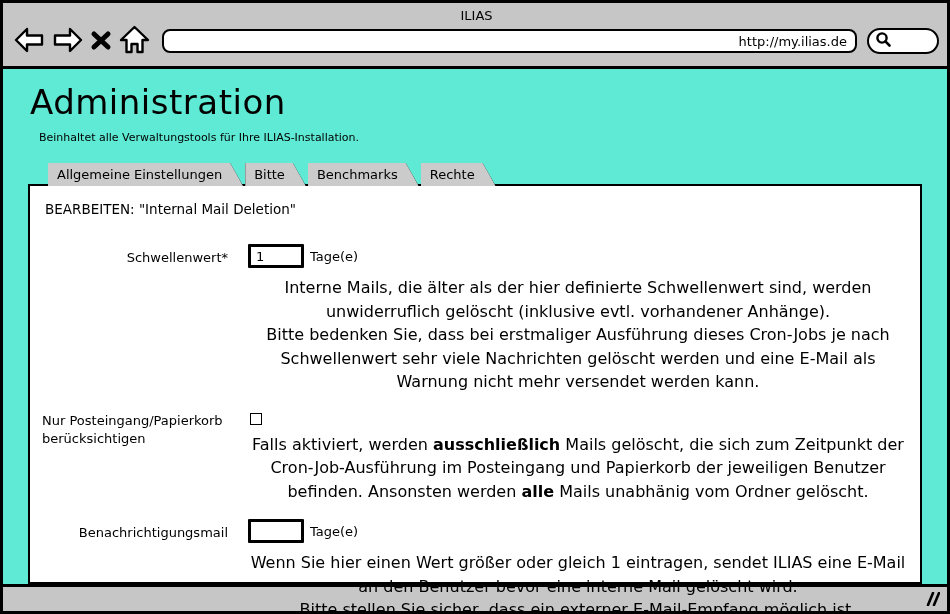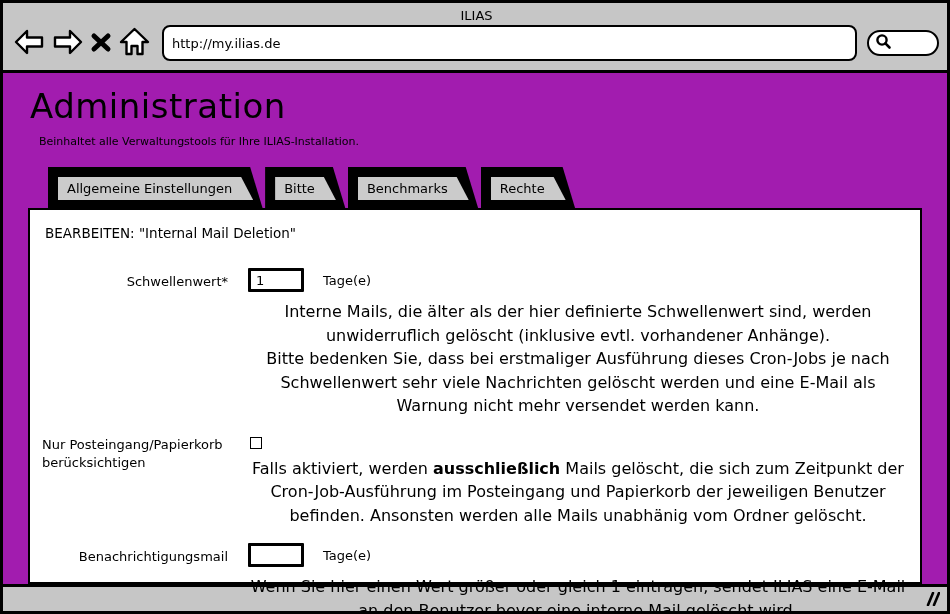--- a/index.html
+++ b/index.html
@@ -2,41 +2,41 @@
 <html><head>
 <meta charset="utf-8">
 <style>
   * { box-sizing: border-box; }
   html, body { margin: 0; padding: 0; background: #fff; }
   body { font-family: "DejaVu Sans", sans-serif; color: #000; }
 
   .window {
     width: 950px; height: 614px;
     border: 3px solid #000;
-    background: #a21caf;
+    background: #5eead4;
     display: flex; flex-direction: column;
     overflow: hidden;
   }
 
   
   .chrome {
     background: #c6c6c6;
     border-bottom: 3px solid #000;
     padding: 2px 8px 9px 11px;
     flex: 0 0 auto;
   }
   .title-row { text-align: center; font-size: 13px; padding: 3px 0 2px; }
   .toolbar { display: flex; align-items: center; }
   .nav-icons { display: flex; align-items: center; gap: 7px; flex: 0 0 auto; }
   .icon-btn { background: none; border: none; padding: 0; margin: 0; cursor: pointer; display: flex; align-items: center; }
   .url-input {
-    flex: 1 1 auto; height: 36px;
+    flex: 1 1 auto; height: 24px;
     border: 2.5px solid #000; border-radius: 8px;
     background: #fff; font-family: inherit; font-size: 13px;
-    padding: 0 8px; margin: 0 10px 0 12px; outline: none;
+    padding: 0 8px; margin: 0 10px 0 12px; outline: none; text-align: right;
   }
   .search-pill {
     flex: 0 0 auto; width: 72px; height: 26px;
     border: 2.5px solid #000; border-radius: 14px;
     background: #fff; display: flex; align-items: center;
     padding-left: 5px; cursor: text;
   }
 
   
   .page-title { font-size: 34px; font-weight: normal; margin: 13px 0 0 27px; letter-spacing: .5px; }
@@ -44,21 +44,21 @@
 
   
   .tabs {
     display: flex; align-items: flex-end;
     margin: 19px 0 0 45px;
     position: relative; z-index: 2;
   }
   .tab {
     background: #000;
     clip-path: polygon(0 0, calc(100% - 13px) 0, 100% 100%, 0 100%);
-    padding: 10px; margin-right: 2px; cursor: pointer;
+    padding: 0; margin-right: 2px; cursor: pointer;
   }
   .tab-fill {
     clip-path: polygon(0 0, calc(100% - 12px) 0, 100% 100%, 0 100%);
     background: #cbcbcb;
     font-size: 13px; white-space: nowrap;
     padding: 4px 21px 4px 9px;
   }
   .tab.active { padding-bottom: 0; position: relative; z-index: 3; }
   .tab.active .tab-fill { background: #fff; padding-bottom: 6px; }
 
@@ -76,21 +76,21 @@
   .form-row { display: grid; grid-template-columns: 186px 1fr; column-gap: 20px; margin-bottom: 16px; }
   .flabel { font-size: 13px; text-align: right; padding-top: 5px; line-height: 1.4; }
   .form-row.left-label .flabel { text-align: left; padding-top: 2px; }
   .control-line { display: flex; align-items: center; }
   .text-input {
     width: 56px; height: 24px;
     border: 3px solid #000; border-radius: 1px;
     font-family: inherit; font-size: 13px; padding: 0 5px;
     outline: none;
   }
-  .unit { font-size: 13px; margin-left: 19px; }
+  .unit { font-size: 13px; margin-left: 6px; }
   .help { font-size: 16px; line-height: 1.47; margin-top: 8px; white-space: pre-line; max-width: 660px; text-align: center; }
   .checkbox {
     width: 12px; height: 12px;
     border: 1.6px solid #000; background: #fff;
     margin: 3px 0 1px 2px; cursor: pointer;
   }
 
   
   .footer {
     margin-top: auto; flex: 0 0 auto;
@@ -182,21 +182,21 @@
         </div>
         <div class="help">Interne Mails, die älter als der hier definierte Schwellenwert sind, werden unwiderruflich gelöscht (inklusive evtl. vorhandener Anhänge).
 Bitte bedenken Sie, dass bei erstmaliger Ausführung dieses Cron-Jobs je nach Schwellenwert sehr viele Nachrichten gelöscht werden und eine E-Mail als Warnung nicht mehr versendet werden kann.</div>
       </div>
     </div>
 
     <div class="form-row left-label">
       <div class="flabel">Nur Posteingang/Papierkorb berücksichtigen</div>
       <div>
         <div class="checkbox"></div>
-        <div class="help"><span>Falls aktiviert, werden </span><span style="font-weight: bold;">ausschließlich</span><span> Mails gelöscht, die sich zum Zeitpunkt der Cron-Job-Ausführung im Posteingang und Papierkorb der jeweiligen Benutzer befinden. Ansonsten werden </span><span style="font-weight: normal;">alle</span><span> Mails unabhänig vom Ordner gelöscht.</span></div>
+        <div class="help"><span>Falls aktiviert, werden </span><span style="font-weight: bold;">ausschließlich</span><span> Mails gelöscht, die sich zum Zeitpunkt der Cron-Job-Ausführung im Posteingang und Papierkorb der jeweiligen Benutzer befinden. Ansonsten werden </span><span style="font-weight: bold;">alle</span><span> Mails unabhänig vom Ordner gelöscht.</span></div>
       </div>
     </div>
 
     <div class="form-row">
       <div class="flabel">Benachrichtigungsmail</div>
       <div>
         <div class="control-line">
           <input class="text-input" type="text" value="" style="">
           <span class="unit">Tage(e)</span>
         </div>

